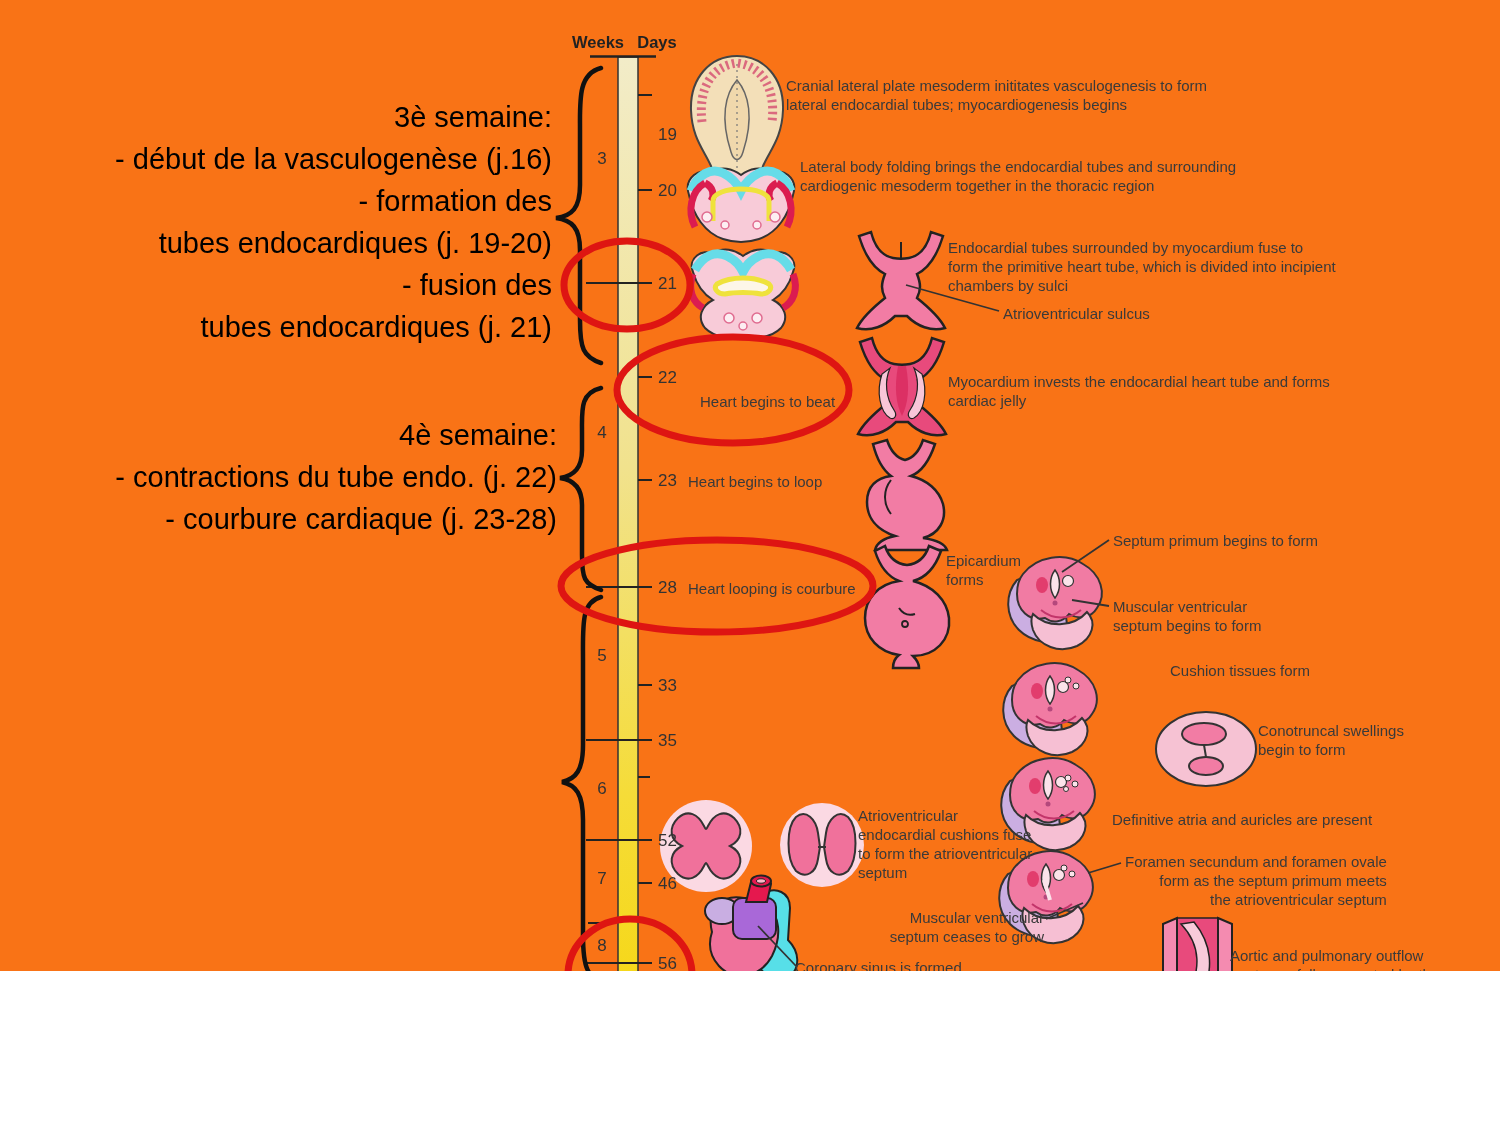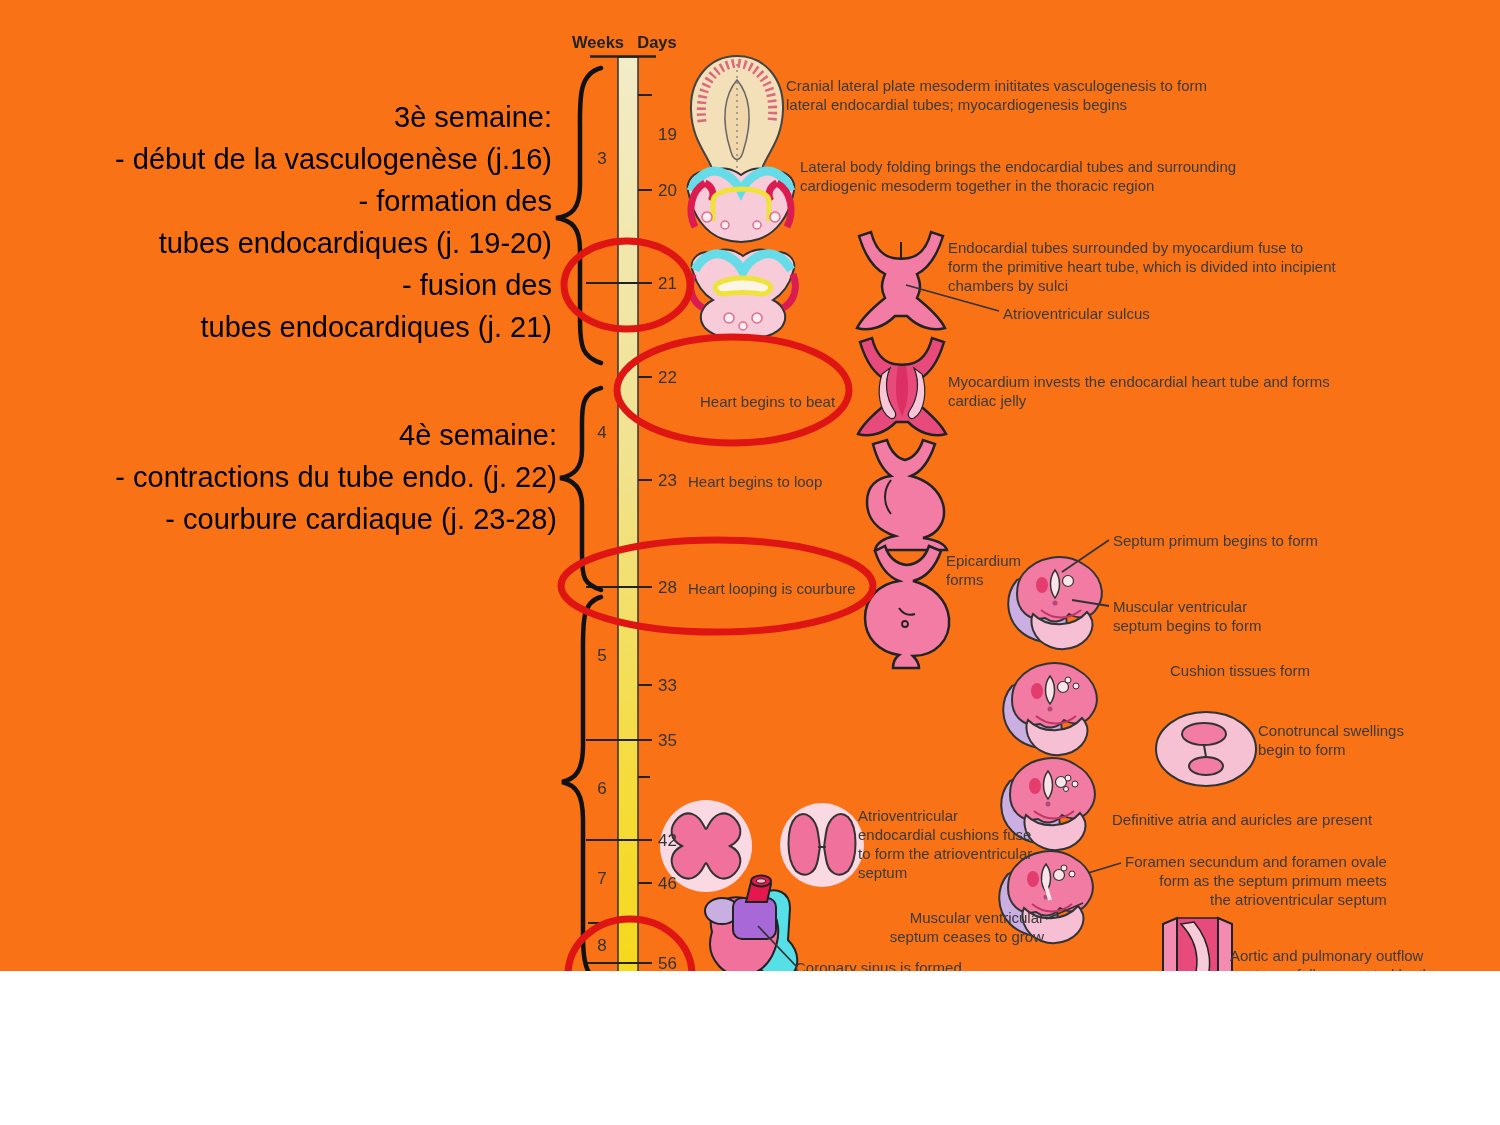--- a/index.html
+++ b/index.html
@@ -219,21 +219,21 @@
   <div class="abs num wk" style="left:588px;top:1056px;">10</div>
 
   <div class="abs num" style="left:658px;top:86px;margin-top:39px;">19</div>
   <div class="abs num" style="left:658px;top:181px;">20</div>
   <div class="abs num" style="left:658px;top:274px;">21</div>
   <div class="abs num" style="left:658px;top:368px;">22</div>
   <div class="abs num" style="left:658px;top:471px;">23</div>
   <div class="abs num" style="left:658px;top:578px;">28</div>
   <div class="abs num" style="left:658px;top:676px;">33</div>
   <div class="abs num" style="left:658px;top:731px;">35</div>
-  <div class="abs num" style="left:658px;top:831px;">42</div>
+  <div class="abs num" style="left:658px;top:831px;">52</div>
   <div class="abs num" style="left:658px;top:874px;">46</div>
   <div class="abs num" style="left:658px;top:954px;">56</div>
   <div class="abs num" style="left:658px;top:1034px;">63</div>
 
   <div class="abs fr" style="left:40px;top:96px;width:512px;">3è semaine:
 - début de la vasculogenèse (j.16)
 - formation des
 tubes endocardiques (j. 19-20)
 - fusion des
 tubes endocardiques (j. 21)</div>

